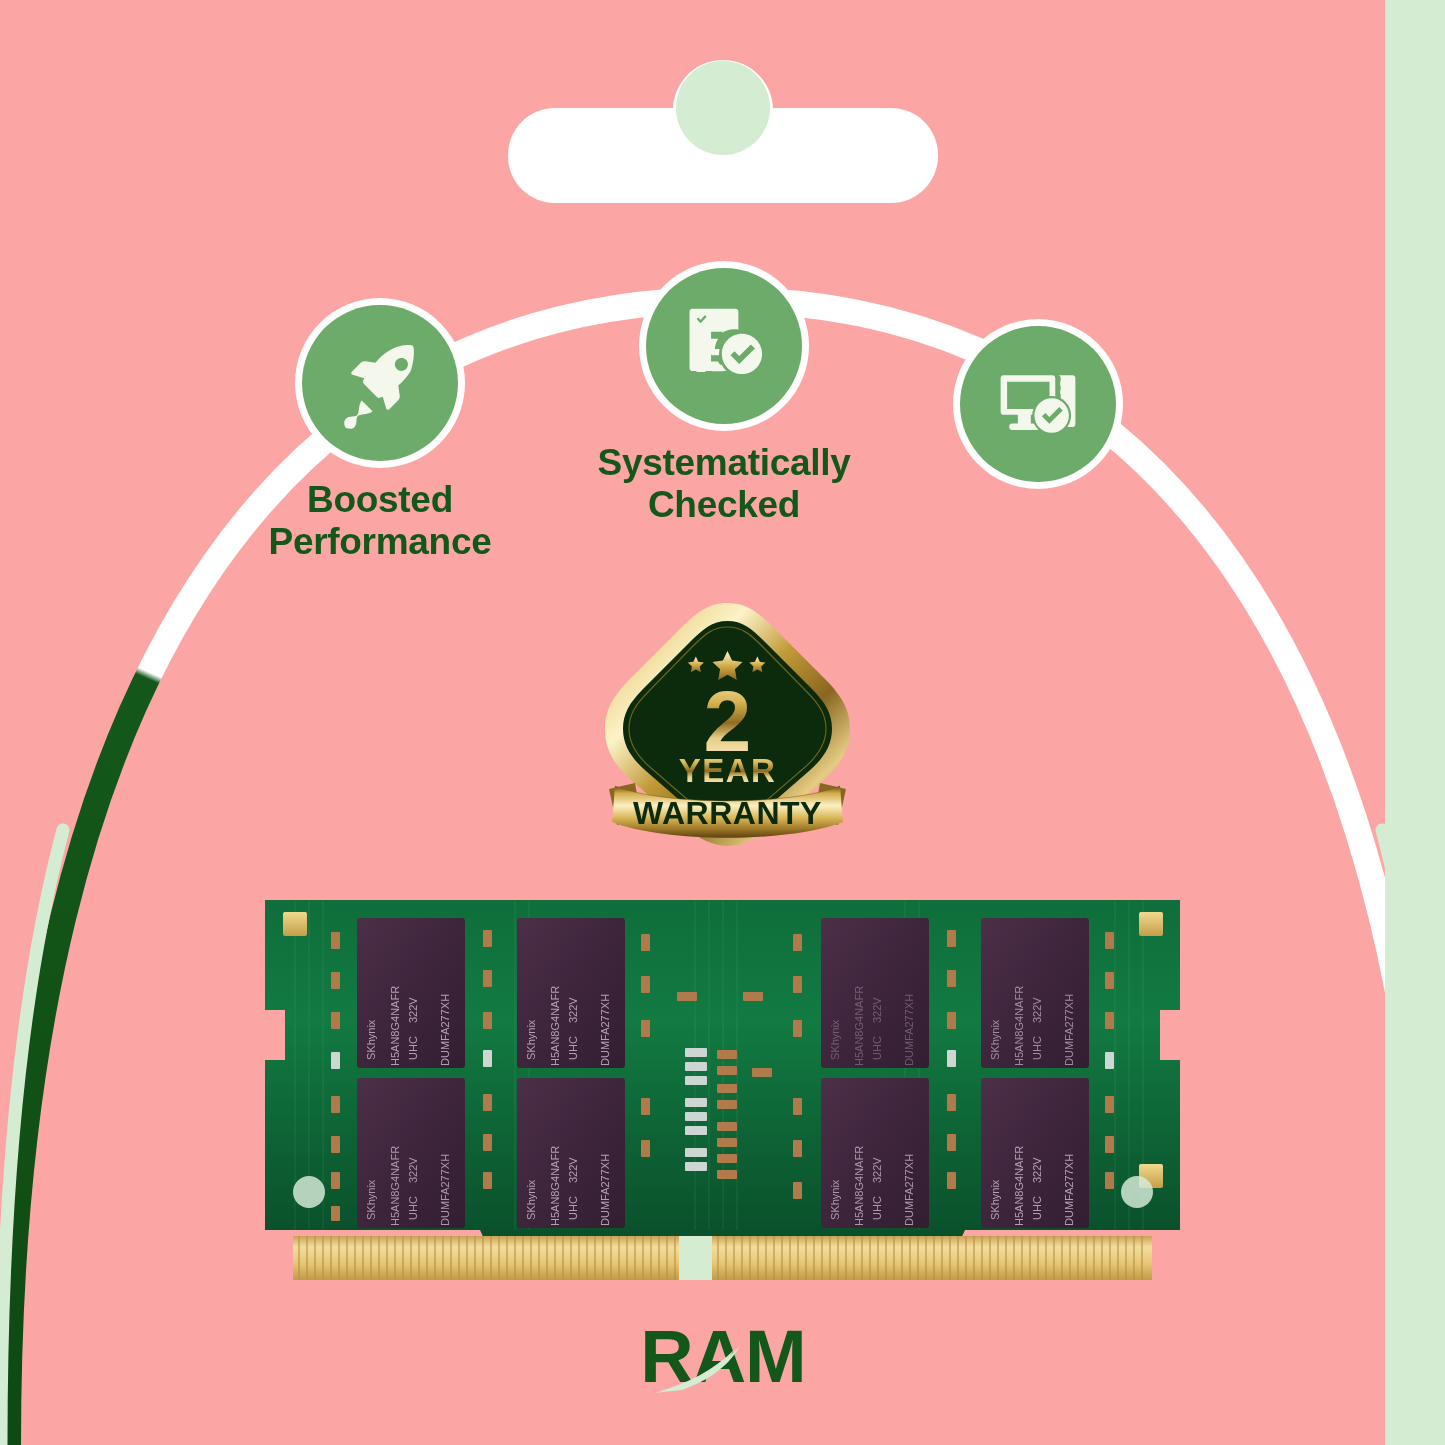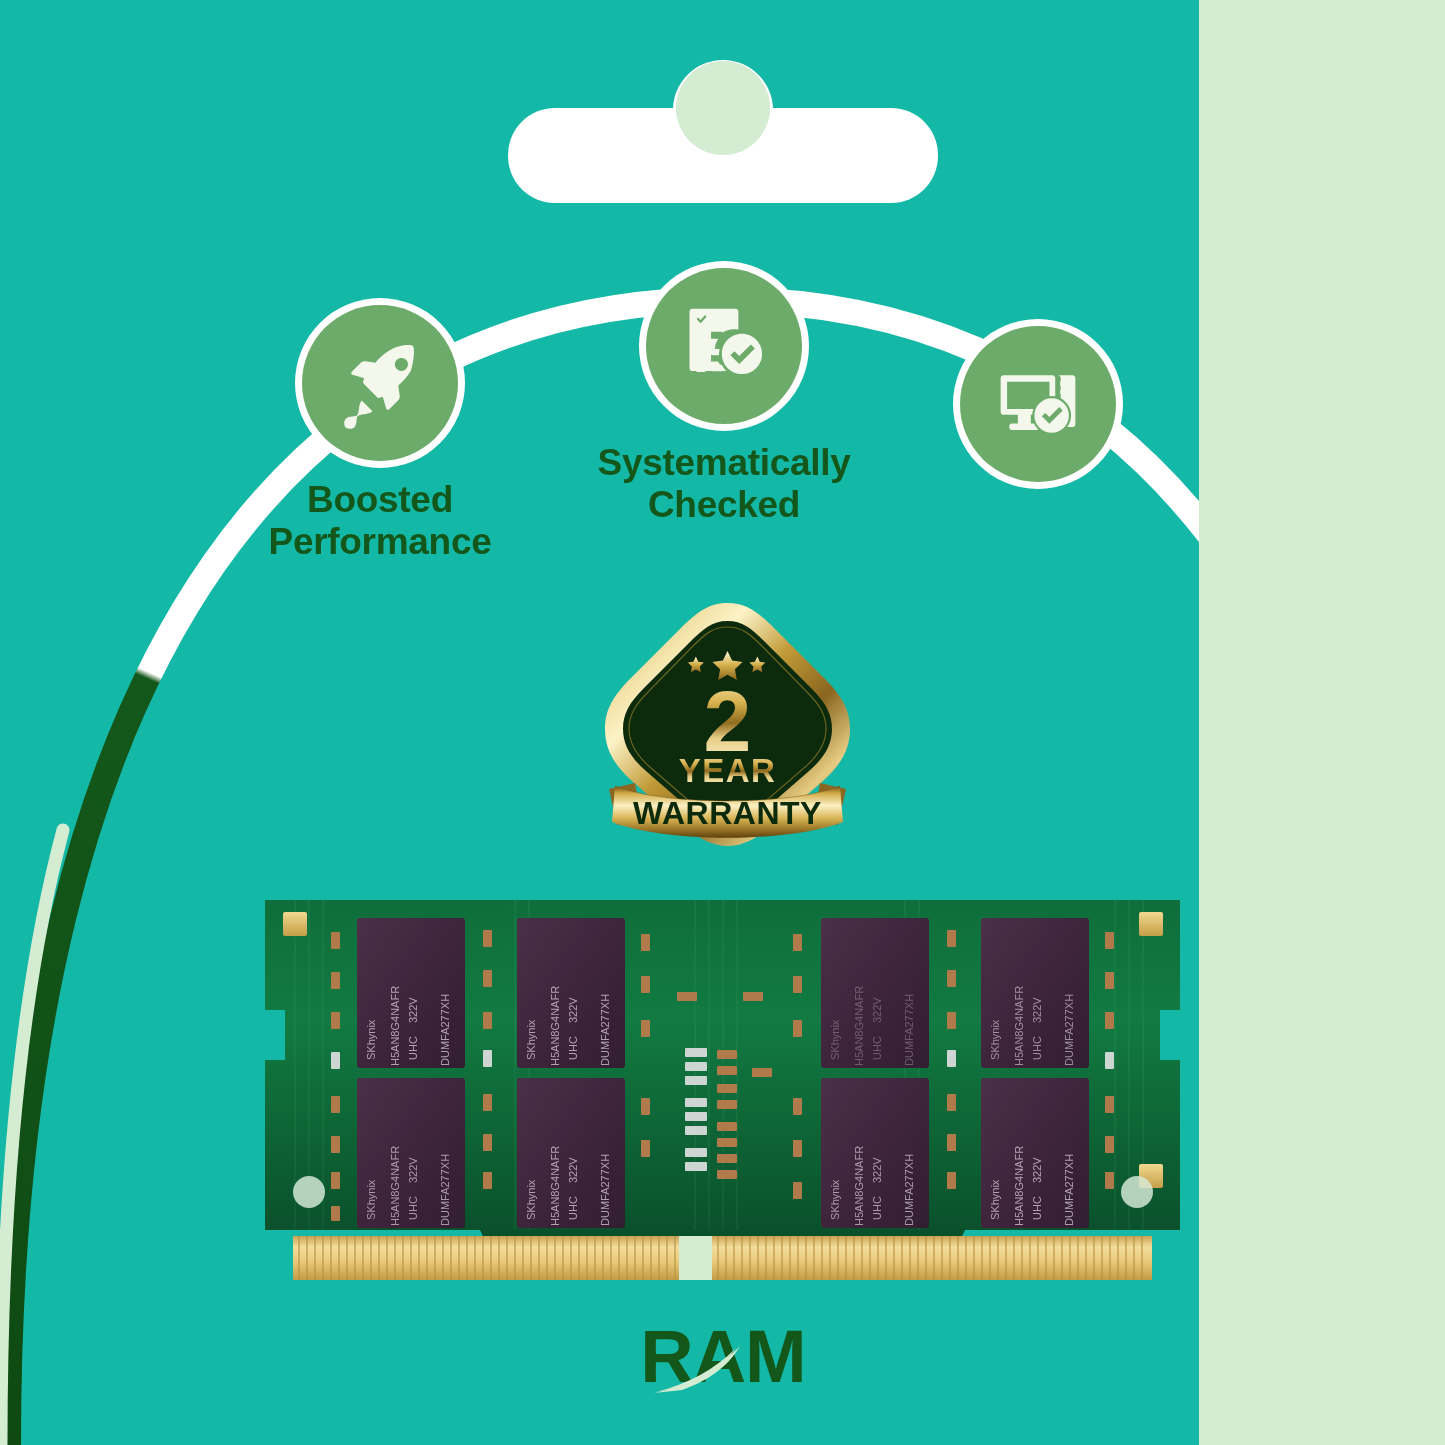--- a/index.html
+++ b/index.html
@@ -2,23 +2,23 @@
 <html><head>
 <meta charset="utf-8">
 <style>
   html, body {
     margin: 0;
     padding: 0;
     background: #d4ecd1;
   }
   #stage {
     position: relative;
-    width: 1199px;
+    width: 1385px;
     height: 1445px;
-    background: #14b8a6;
+    background: #fca5a5;
     overflow: hidden;
     font-family: "Liberation Sans", sans-serif;
   }
 
   
   #hangtab {
     position: absolute;
     left: 0; top: 0;
     width: 1445px; height: 260px;
     pointer-events: none;

